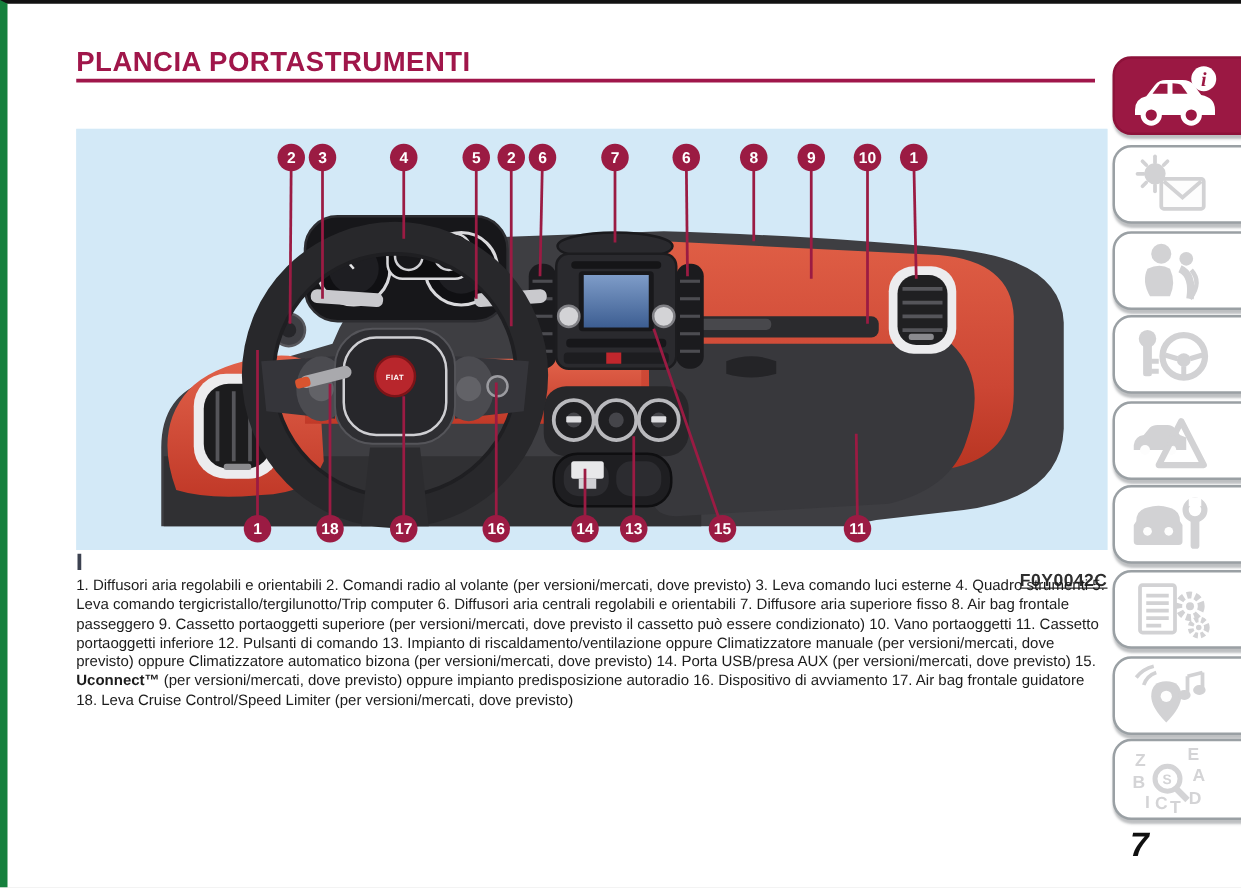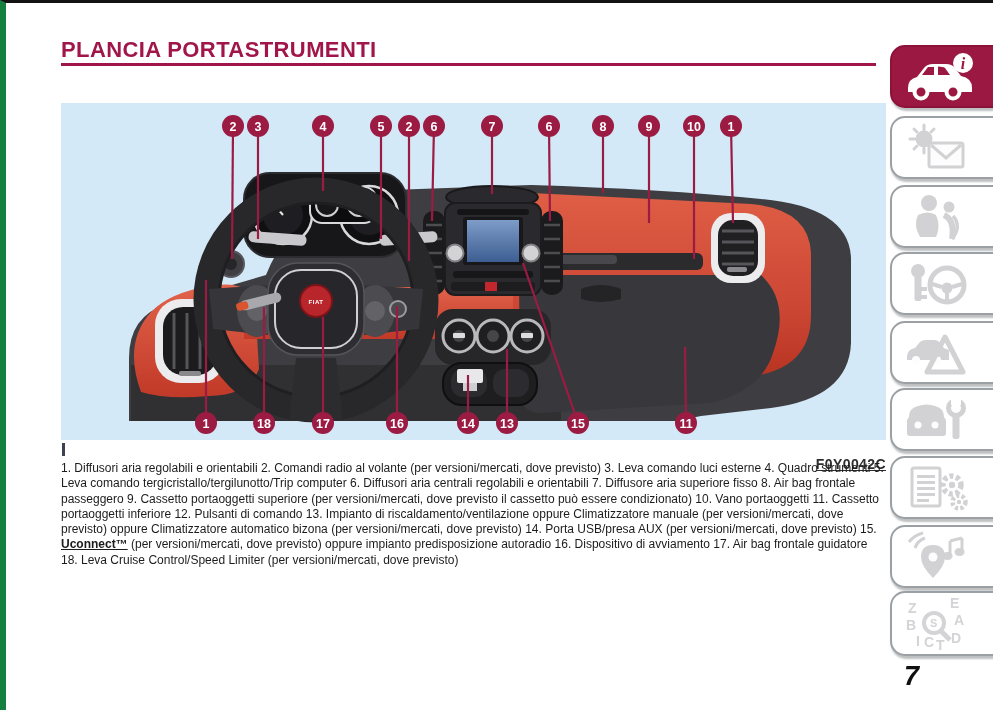--- a/index.html
+++ b/index.html
@@ -17,21 +17,21 @@
   .intro{position:absolute;left:55px;top:69px;margin:0;font-size:13.5px;color:#2a2a2a;}
   .figure{position:absolute;left:55px;top:100px;width:825px;height:337px;background:#d3e9f7;}
   .figure svg{display:block;}
   .figure-meta{position:absolute;left:55px;top:439px;width:825px;height:15px;}
   .caret{position:absolute;left:1px;top:1px;width:3px;height:13px;background:#3c4250;}
   .figure-code{position:absolute;right:0;top:14px;font-size:14px;font-weight:bold;letter-spacing:.4px;color:#2e2e2e;text-decoration:underline;}
   .legend{
     position:absolute;left:55px;top:458px;width:823px;margin:0;
     font-size:12px;line-height:15.3px;color:#1c1c1c;
   }
-  .legend b{font-weight:bold;text-decoration:underline;}
+  .legend b{font-weight:bold;}
   .tab{
     position:absolute;left:884px;width:134px;height:63px;box-sizing:border-box;
     background:#fff;border:2px solid #9aa0a4;border-radius:15px;
     box-shadow:1px 3px 2px rgba(90,95,100,.4);
     display:flex;align-items:center;cursor:pointer;
   }
   .tab svg{margin-left:12px;}
   .tab.active{background:#9b1843;border-color:#8d123a;}
   .page-number{
     position:absolute;left:898px;top:658px;

